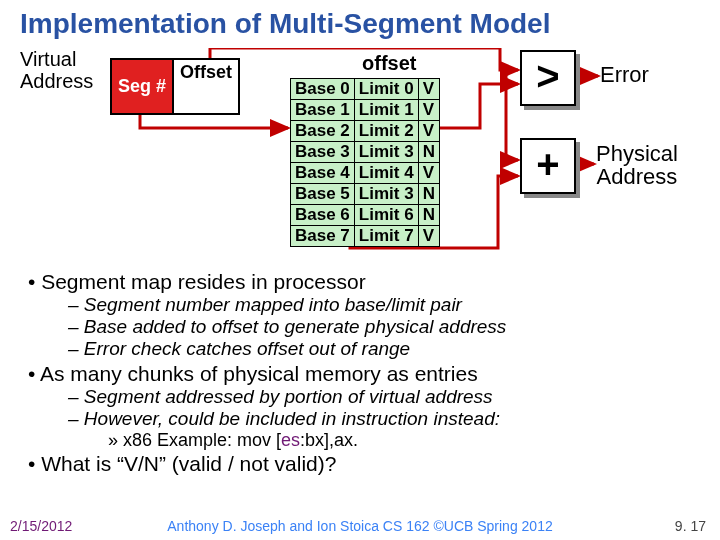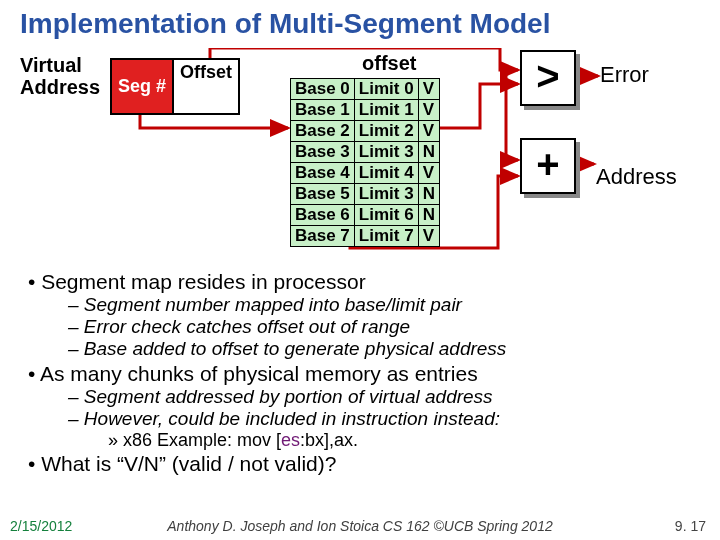--- a/index.html
+++ b/index.html
@@ -19,23 +19,23 @@
     padding: 8px 20px 4px 20px;
   }
   .diagram {
     position: relative;
     height: 220px;
     margin-top: 4px;
   }
   .va-label {
     position: absolute;
     left: 20px;
-    top: 6px;
+    top: 0;
     font-size: 20px;
-    font-weight: bold;
+    font-weight: normal;
     line-height: 1.1;
   }
   .va-box {
     position: absolute;
     left: 110px;
     top: 10px;
     display: flex;
     border: 2px solid #000;
   }
   .seg-cell {
@@ -116,30 +116,29 @@
   }
   .b1 { margin: 2px 0 0 16px; }
   .b2 { margin: 0 0 0 56px; font-size: 19px; font-style: italic; }
   .b3 { margin: 0 0 0 96px; font-size: 18px; }
   .es { color: #701a75; }
   .footer-date {
     position: absolute;
     left: 10px;
     bottom: 6px;
     font-size: 14px;
-    color: #15803d;
+    color: #701a75;
   }
   .footer-mid {
     position: absolute;
     left: 0; right: 0;
     bottom: 6px;
     text-align: center;
     font-size: 14px;
-    color: #404040;
-    font-style: italic;
+    color: #3b82f6;
   }
   .footer-num {
     position: absolute;
     right: 14px;
     bottom: 6px;
     font-size: 14px;
     color: #444;
   }
 </style>
 </head>
@@ -225,30 +224,30 @@
           <td>Limit 7</td>
           <td>V</td>
         </tr>
   </tbody>
     </table>
 
   <div class="gt-box">&gt;</div>
   <div class="plus-box">+</div>
   <div class="error-label">Error</div>
   <div class="phys-label">
-    <br>
+    <span>Physical</span><br>
     <span>Address</span>
   </div>
 </div>
 
 <div class="bullets">
   <div class="b1">• <span>Segment map resides in processor</span></div>
   <div class="b2">– <span>Segment number mapped into base/limit pair</span></div>
+  <div class="b2">– <span>Base added to offset to generate physical address</span></div>
   <div class="b2">– <span>Error check catches offset out of range</span></div>
-  <div class="b2">– <span>Base added to offset to generate physical address</span></div>
 
   <div class="b1">• <span>As many chunks of physical memory as entries</span></div>
   <div class="b2">– <span>Segment addressed by portion of virtual address</span></div>
   <div class="b2">– <span>However, could be included in instruction instead:</span></div>
   <div class="b3">» <span>x86 Example: mov [</span><span class="es">es</span><span>:bx],ax.</span></div>
 
   <div class="b1">• <span>What is “V/N” (valid / not valid)?</span></div>
 </div>
 
 <div class="footer-date">2/15/2012</div>

